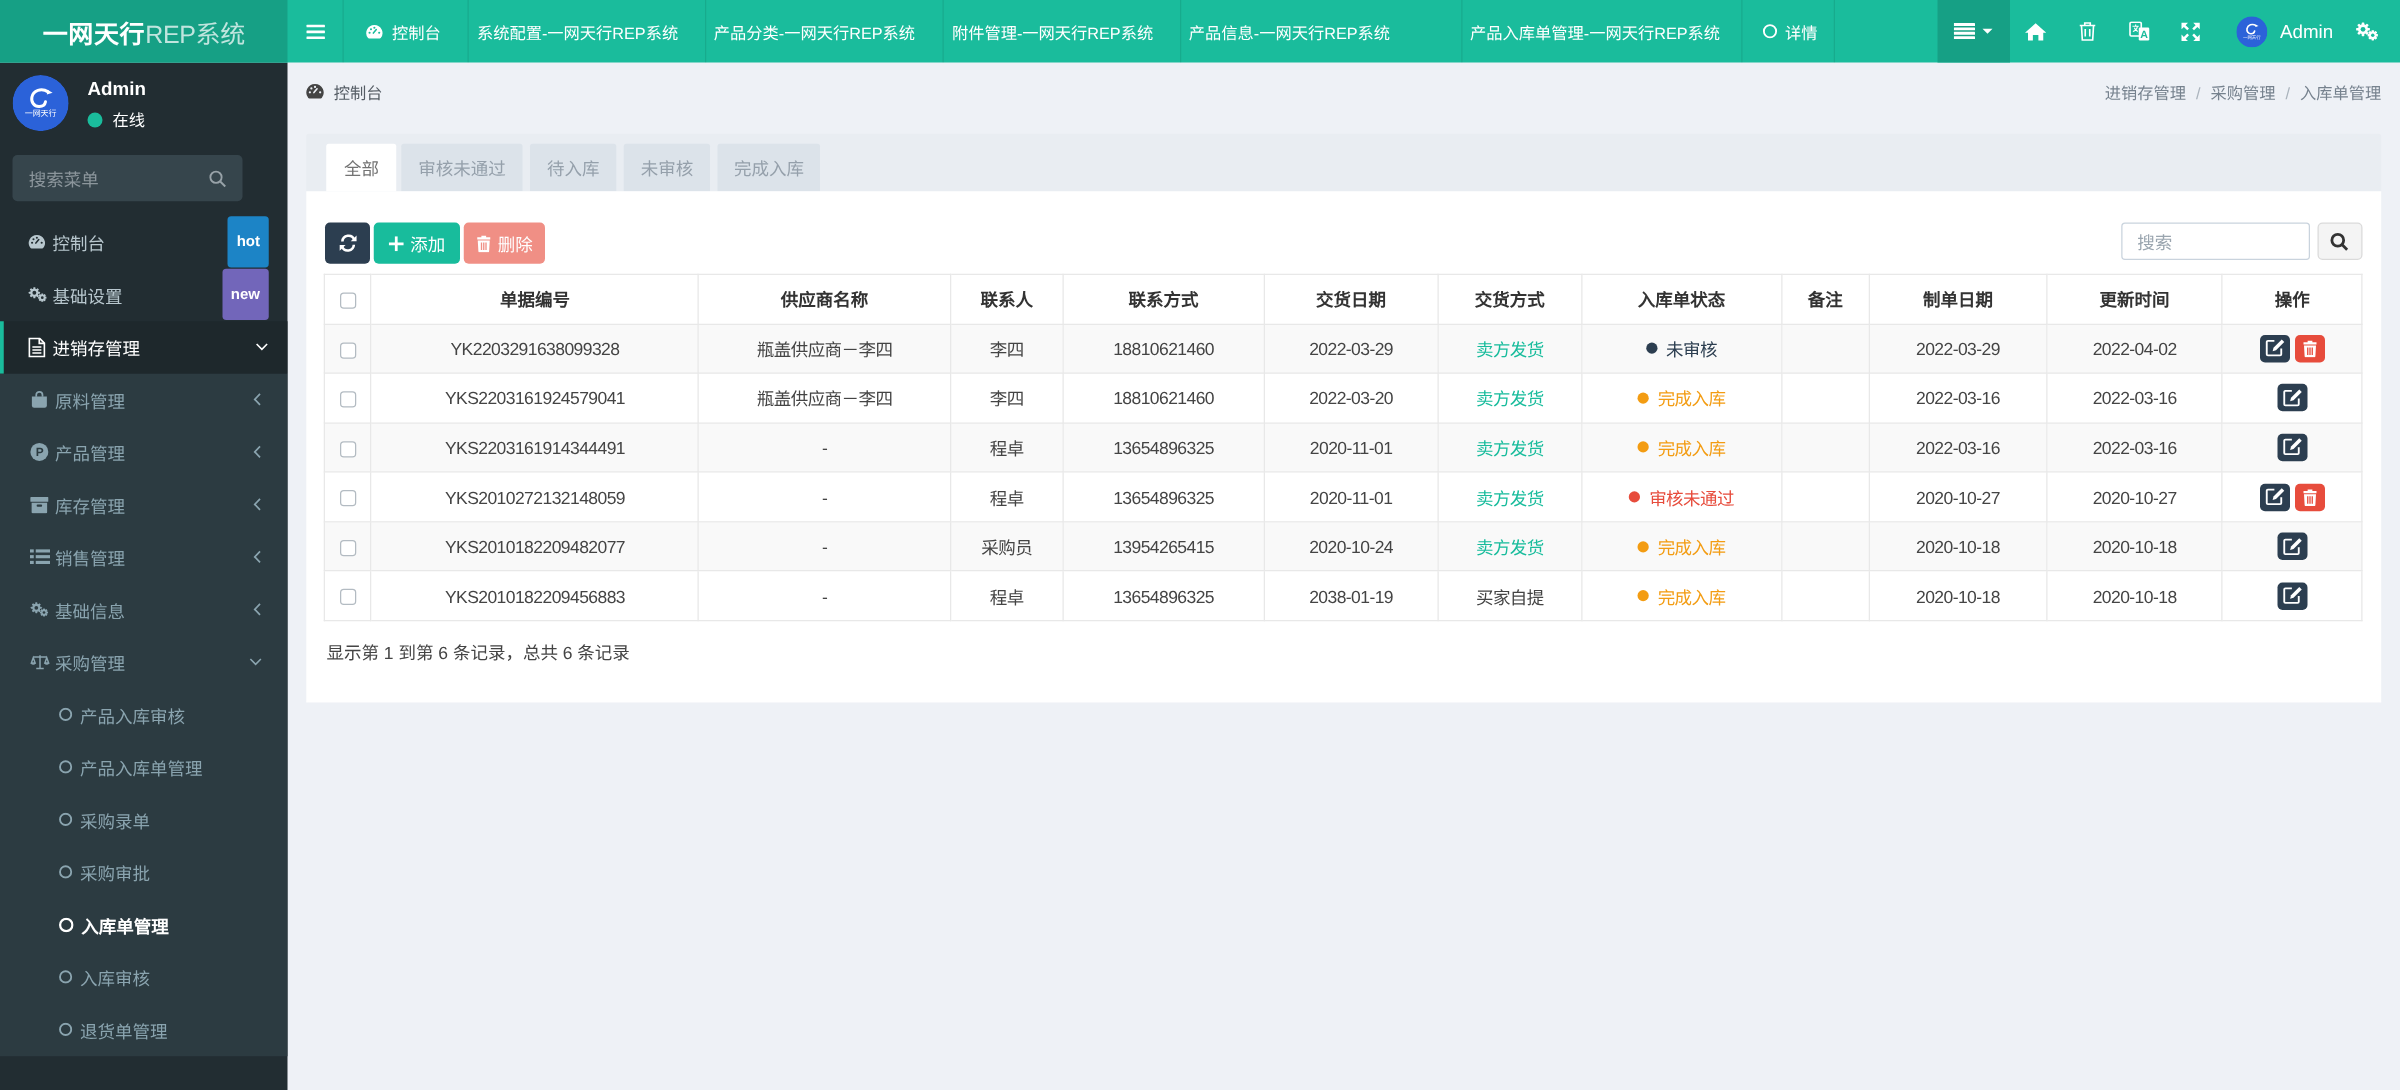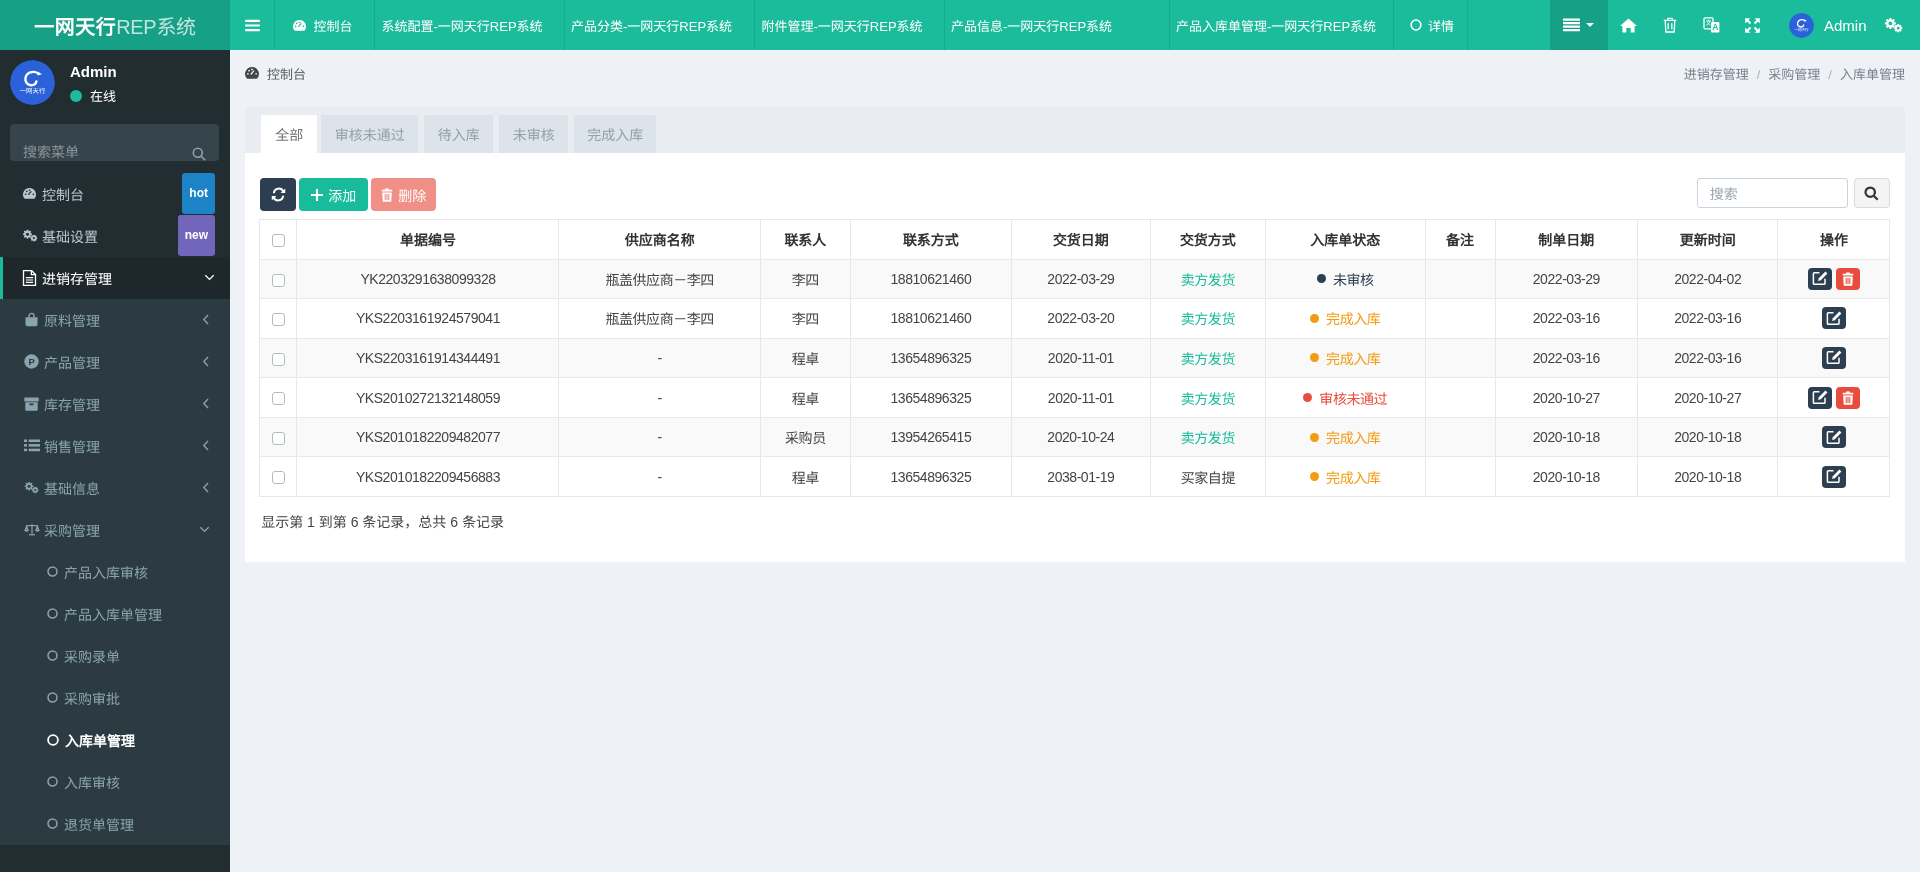--- a/index.html
+++ b/index.html
@@ -24,22 +24,22 @@
 .nav-admin { display:flex; align-items:center; padding-left:16px; font-size:15px; }
 .nav-avatar { width:25px; height:25px; border-radius:50%; margin-right:10px; overflow:hidden; flex:none; }
 .caret { display:inline-block; width:0; height:0; border-left:4px solid transparent; border-right:4px solid transparent; border-top:4px solid #fff; }
 
 
 .sidebar { position:absolute; left:0; top:50px; width:230px; height:822px; background:#222d32; z-index:20; }
 .u-avatar { position:absolute; left:10px; top:10px; width:45px; height:45px; border-radius:50%; overflow:hidden; }
 .u-name { position:absolute; left:70px; top:13px; color:#fff; font-weight:bold; font-size:15px; }
 .u-status { position:absolute; left:70px; top:36px; color:#fff; font-size:13px; display:flex; align-items:center; }
 .u-dot { width:12px; height:12px; border-radius:50%; background:#1abc9c; margin-right:8px; }
-.s-search { position:absolute; left:10px; top:74px; width:209px; height:37px; background:#36454c; border-radius:4px;
-  color:#8c969c; display:flex; align-items:flex-end; padding:0 13px; font-size:14px; }
+.s-search { position:absolute; left:10px; top:74px; width:184px; height:37px; background:#36454c; border-radius:4px;
+  color:#8c969c; display:flex; align-items:center; padding:0 13px; font-size:14px; }
 .s-search .mag { margin-left:auto; display:flex; color:#98a2a8; }
 .menu { position:absolute; left:0; top:122.6px; right:0; bottom:0; }
 .mi { height:42px; display:flex; align-items:center; padding:0 15px 0 22px; color:#b8c7ce; font-size:14px; }
 .mi .ic { width:20px; display:flex; justify-content:flex-start; flex:none; }
 .mi.active1 { background:#1e282c; color:#fff; border-left:3px solid #1abc9c; padding-left:19px; }
 .badge { margin-left:auto; font-size:12px; font-weight:bold; color:#fff; border-radius:3px; padding:14px 7px; line-height:13px; }
 .badge.blue { background:#1c84c6; }
 .badge.purple { background:#7266ba; }
 .chev { margin-left:auto; display:flex; color:inherit; }
 .submenu { background:#2c3b41; }

